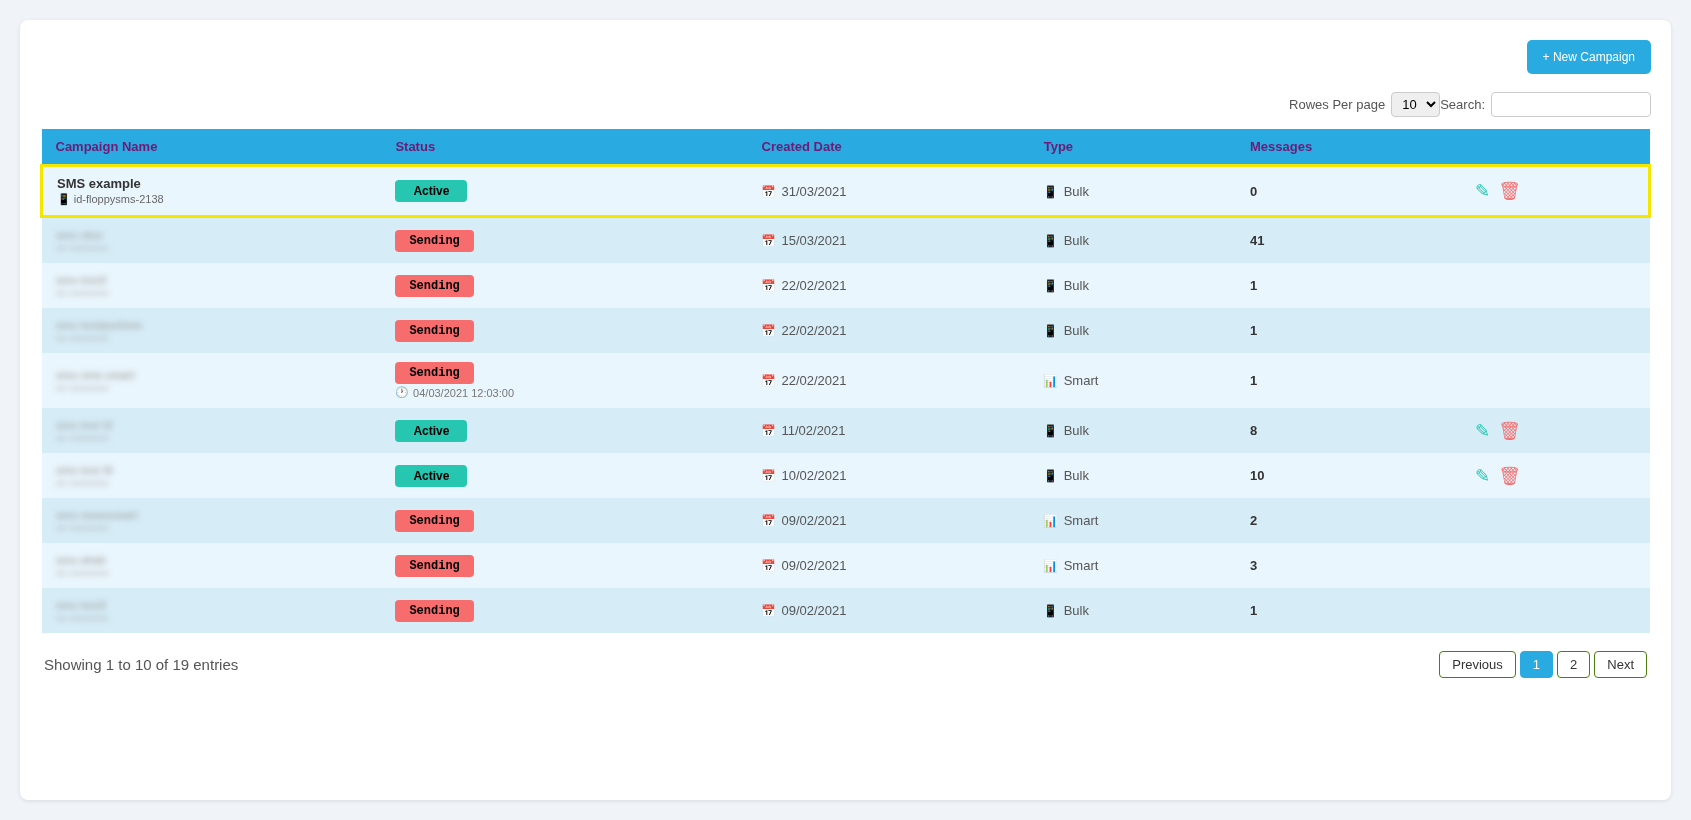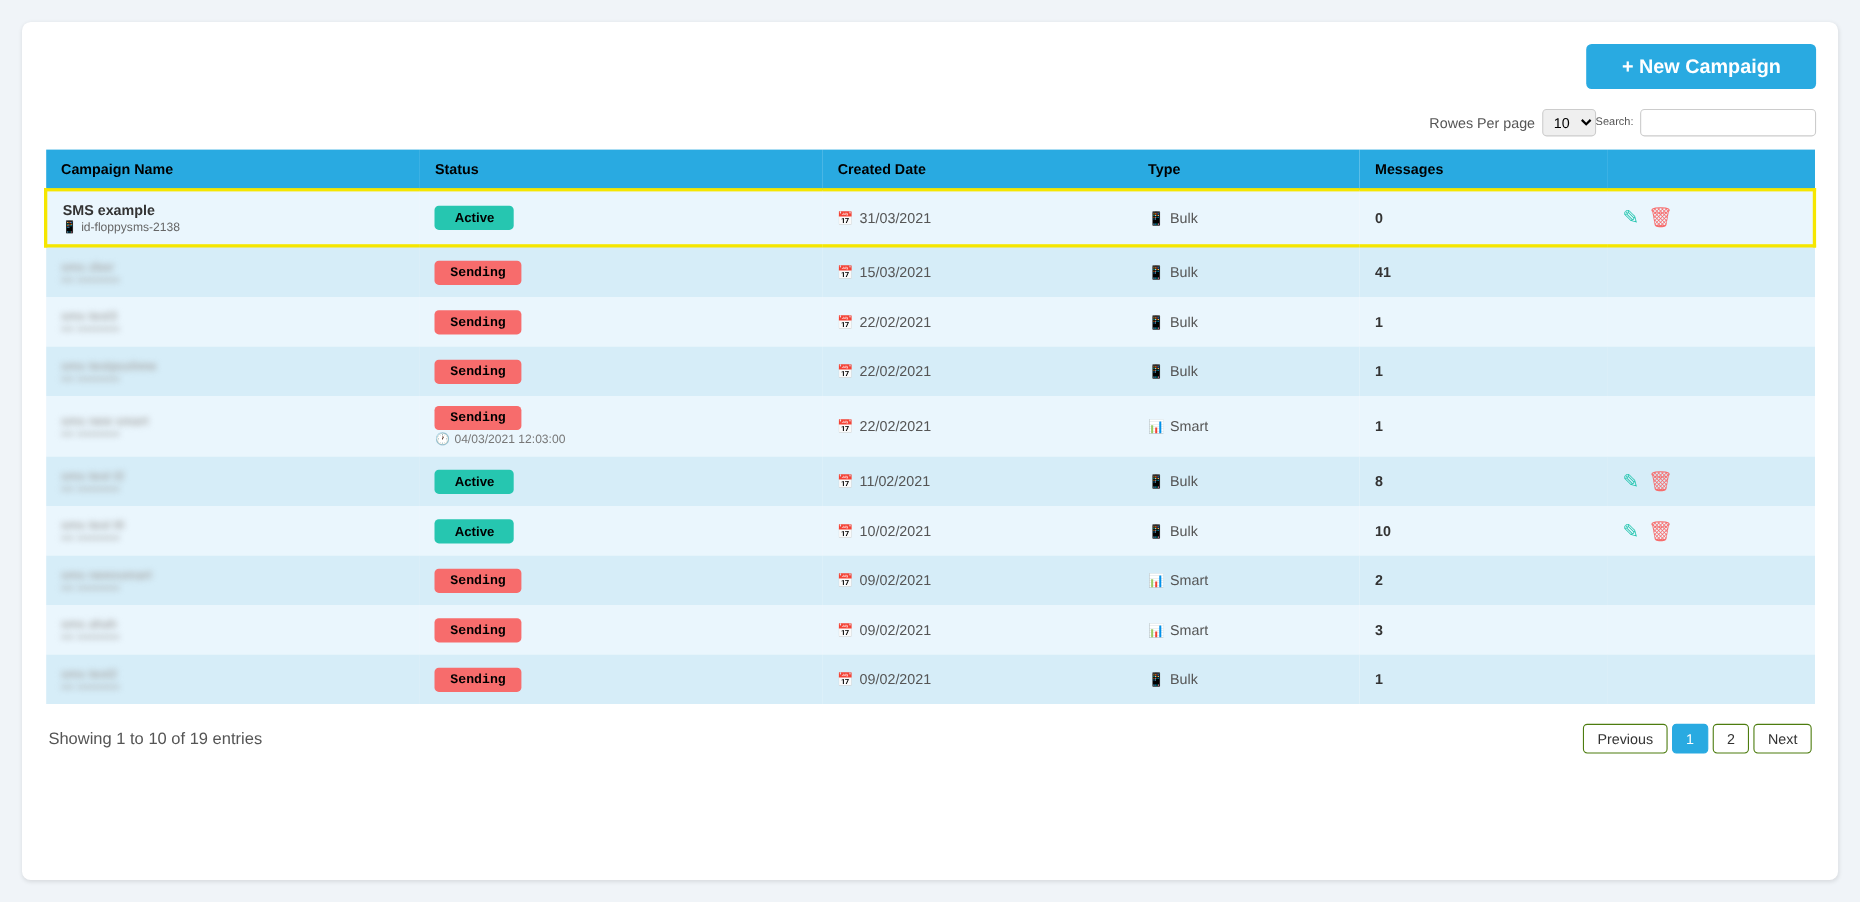--- a/index.html
+++ b/index.html
@@ -22,24 +22,24 @@
     .top-bar {
       display: flex;
       justify-content: flex-end;
       margin-bottom: 18px;
     }
     .new-campaign-btn {
       background: #29aae1;
       color: #fff;
       border: none;
       border-radius: 5px;
-      padding: 10px 32px;
-      font-size: 18px;
+      padding: 10px 16px;
+      font-size: 12px;
       cursor: pointer;
-      font-weight: bold;
+      font-weight: normal;
     }
     .controls-bar {
       display: flex;
       justify-content: flex-end;
       align-items: center;
       margin-bottom: 12px;
     }
     .rows-per-page {
       display: flex;
       align-items: center;
@@ -52,36 +52,36 @@
       border-radius: 4px;
       padding: 3px 6px;
       font-size: 13px;
       cursor: pointer;
     }
     .search-bar {
       display: flex;
       align-items: center;
       gap: 6px;
     }
-    .search-bar label { color: #555; font-size: 10px; }
+    .search-bar label { color: #555; font-size: 13px; }
     .search-bar input {
       border: 1px solid #ccc;
       border-radius: 4px;
       padding: 4px 8px;
       font-size: 13px;
       width: 160px;
     }
     table {
       width: 100%;
       border-collapse: collapse;
       font-size: 13px;
     }
     thead tr {
       background: #29aae1;
-      color: #000000;
+      color: #701a75;
     }
     thead th {
       padding: 10px 14px;
       text-align: left;
       font-weight: 600;
       font-size: 13px;
     }
     tbody tr {
       background: #eaf6fd;
     }

